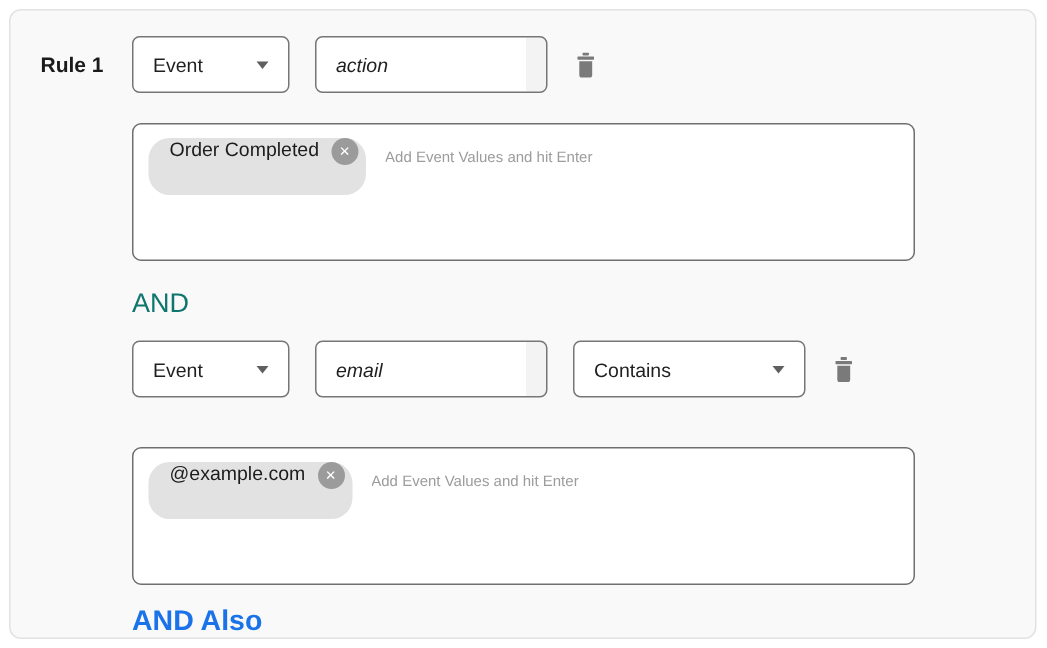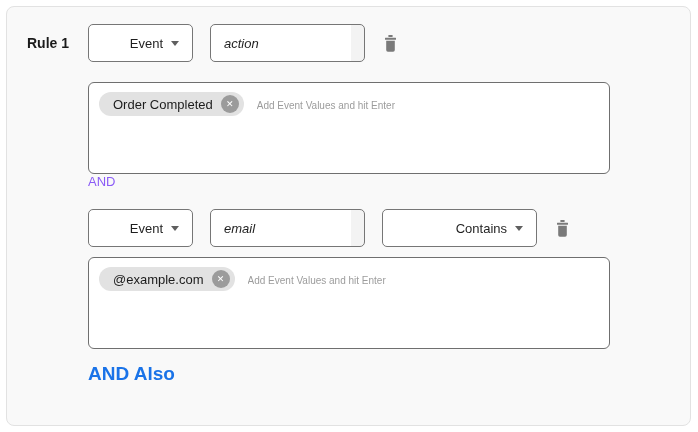--- a/index.html
+++ b/index.html
@@ -36,21 +36,21 @@
     align-items: center;
     height: 38px;
   }
   .select {
     height: 38px;
     background: #fff;
     border: 1px solid #767676;
     border-radius: 5px;
     display: flex;
     align-items: center;
-    justify-content: flex-end;
+    justify-content: space-between;
     padding: 0 13px;
     font-size: 13px;
     color: #1f1f1f;
     cursor: pointer;
   }
   .select-type { width: 105px; }
   .select-op   { width: 155px; margin-left: 17px; }
   .caret {
     width: 0; height: 0;
     border-left: 4px solid transparent;
@@ -90,25 +90,24 @@
     width: 522px; height: 92px;
     background: #fff;
     border: 1px solid #6f6f6f;
     border-radius: 6px;
     padding: 9px 10px;
     display: flex;
     align-items: flex-start;
   }
   .tag-pill {
     display: inline-flex;
-    align-items: center;
     flex: none;
     background: #e2e2e2;
     border-radius: 14px;
-    height: 24px;
+    height: 38px;
     padding: 0 5px 0 14px;
     font-size: 13px;
     color: #1c1c1c;
     white-space: nowrap;
   }
   .tag-close {
     margin-left: 8px;
     width: 18px; height: 18px;
     border-radius: 50%;
     background: #9b9b9b;
@@ -129,26 +128,27 @@
     background: transparent;
     font-size: 10px;
     color: #1f1f1f;
     font-family: inherit;
     min-width: 40px;
   }
   .tag-input::placeholder { color: #9c9c9c; opacity: 1; }
   .text-field::placeholder { color: #9c9c9c; opacity: 1; }
 
   .and-label {
+    margin-top: 18px;
     height: 15px;
-    font-size: 13px;
-    color: #8b5cf6;
+    font-size: 18px;
+    color: #0f766e;
   }
   .row-2 { margin-top: 20px; }
-  .box-2 { margin-top: 10px; }
+  .box-2 { margin-top: 33px; }
   .and-also-link {
     display: inline-block;
     margin-top: 14px;
     font-size: 19px;
     font-weight: bold;
     color: #1a73e8;
     cursor: pointer;
     text-decoration: none;
   }
 </style>

